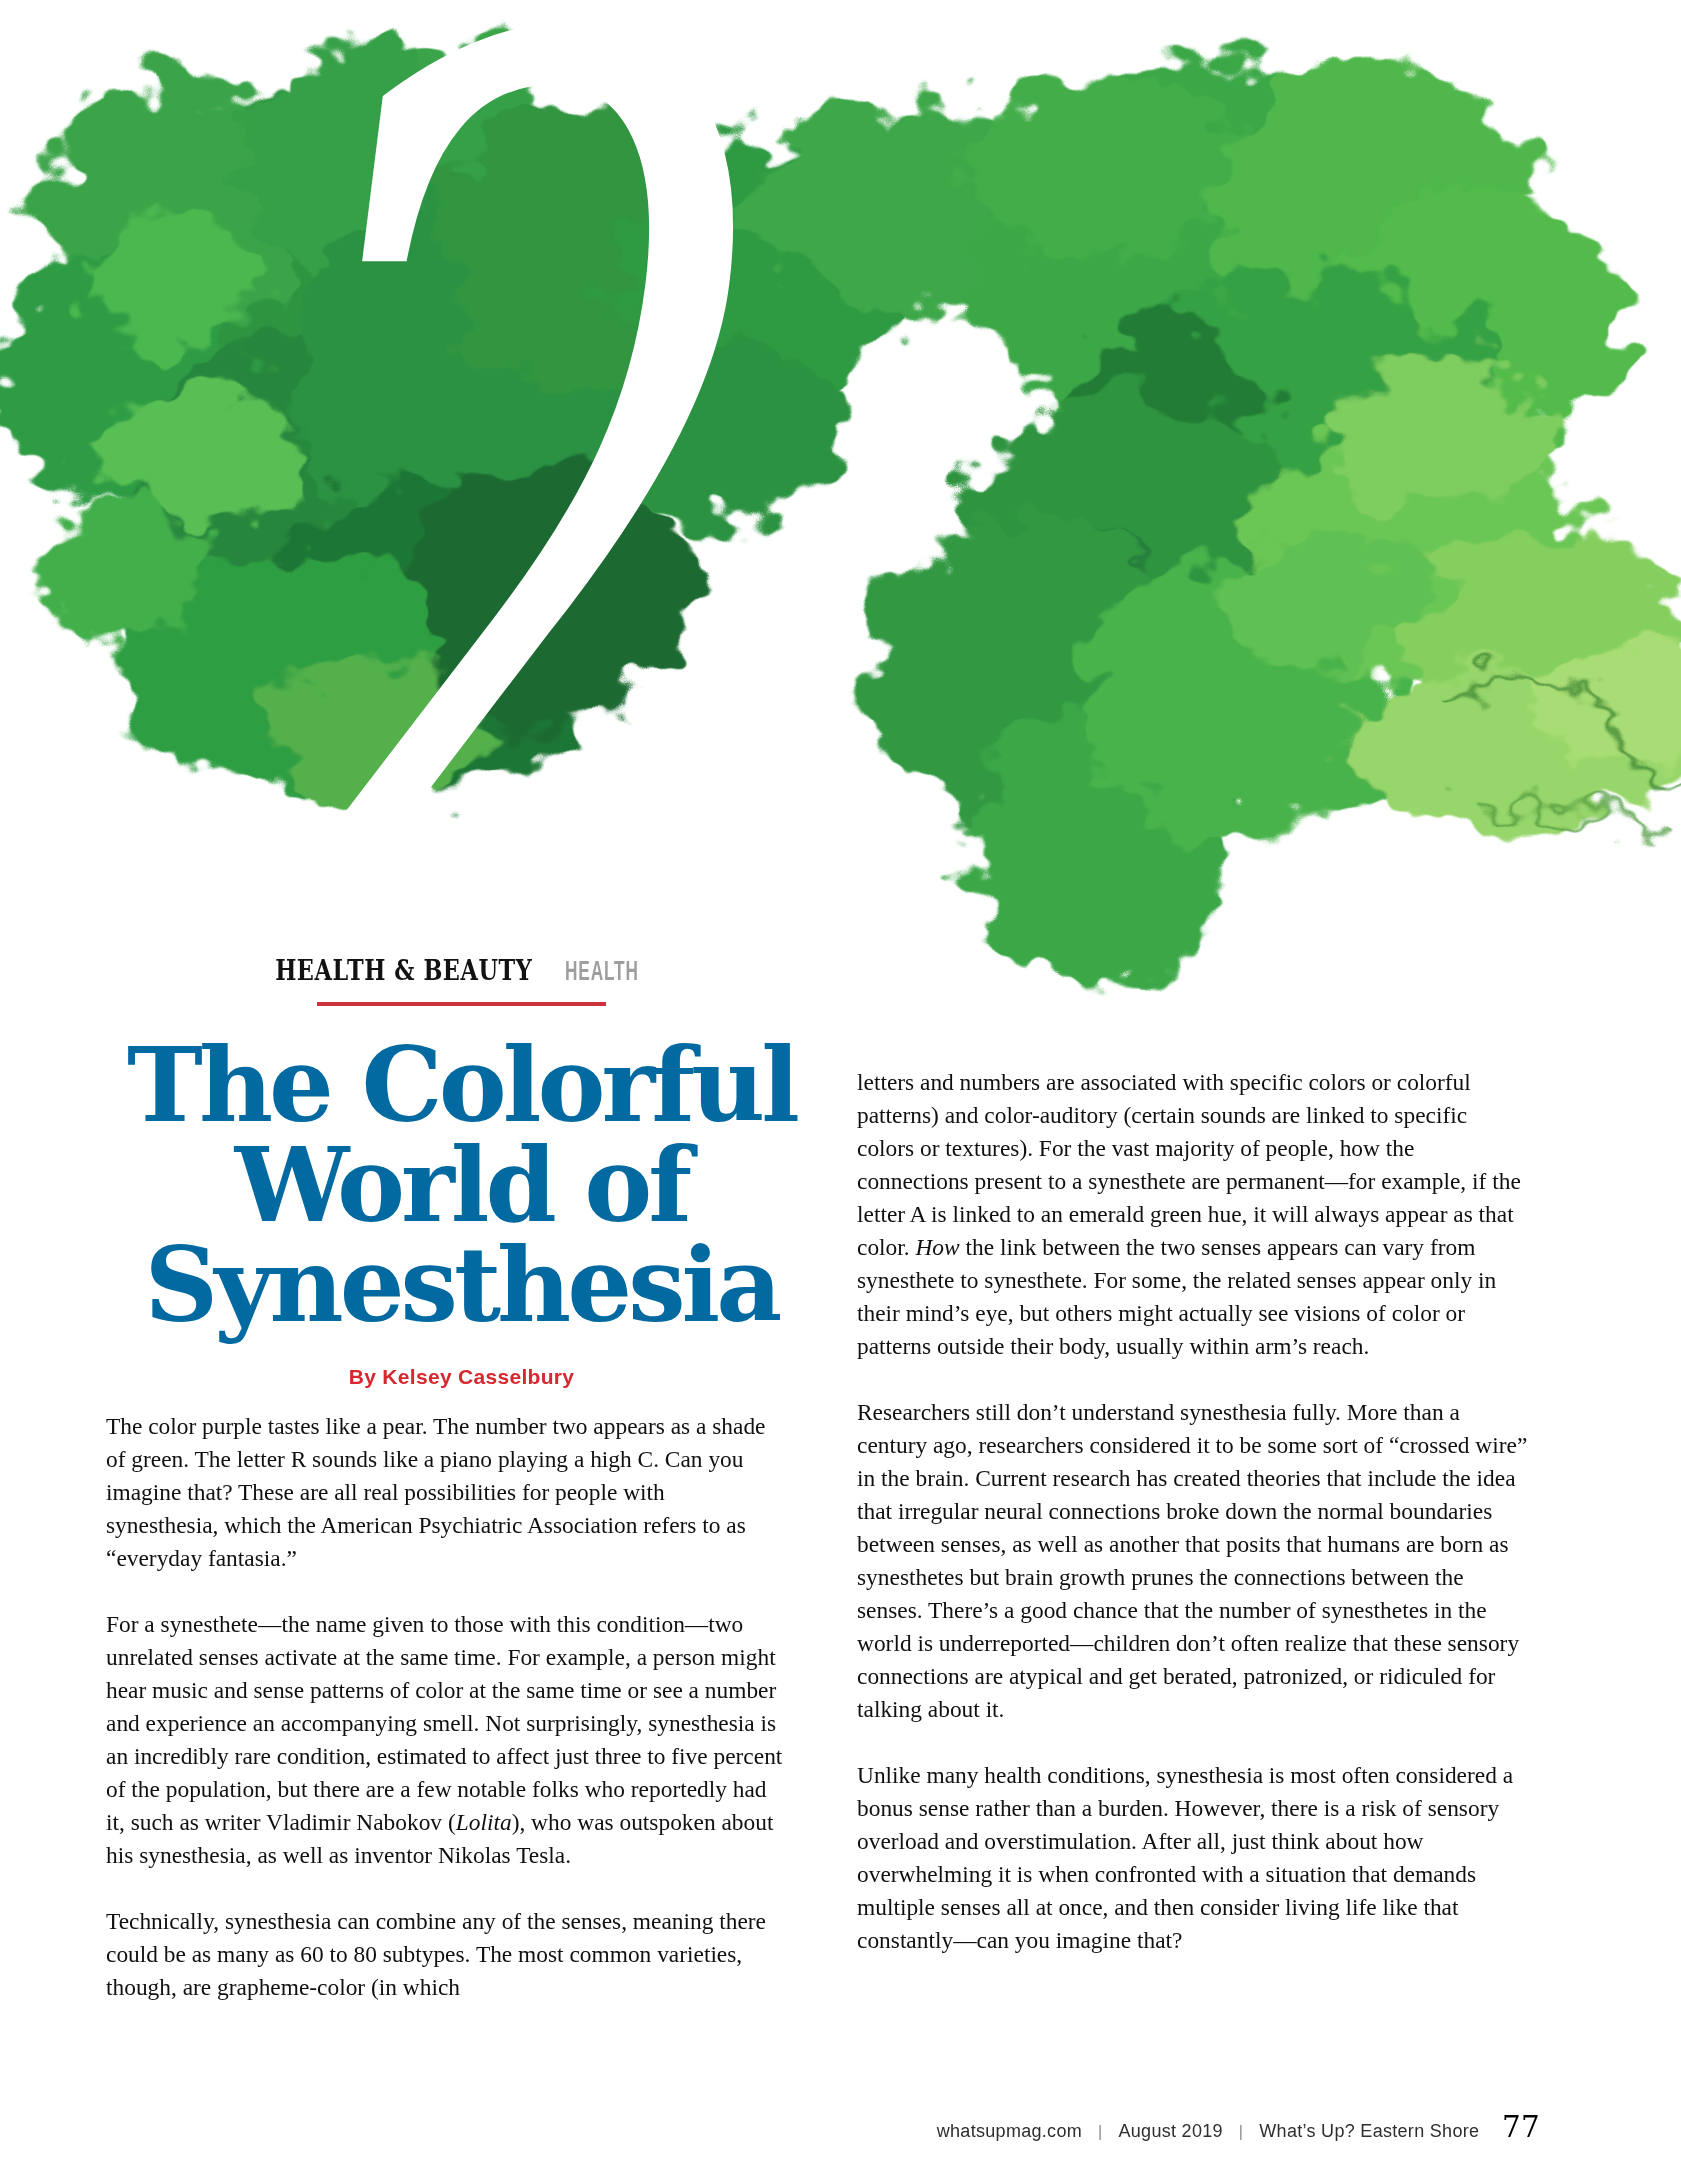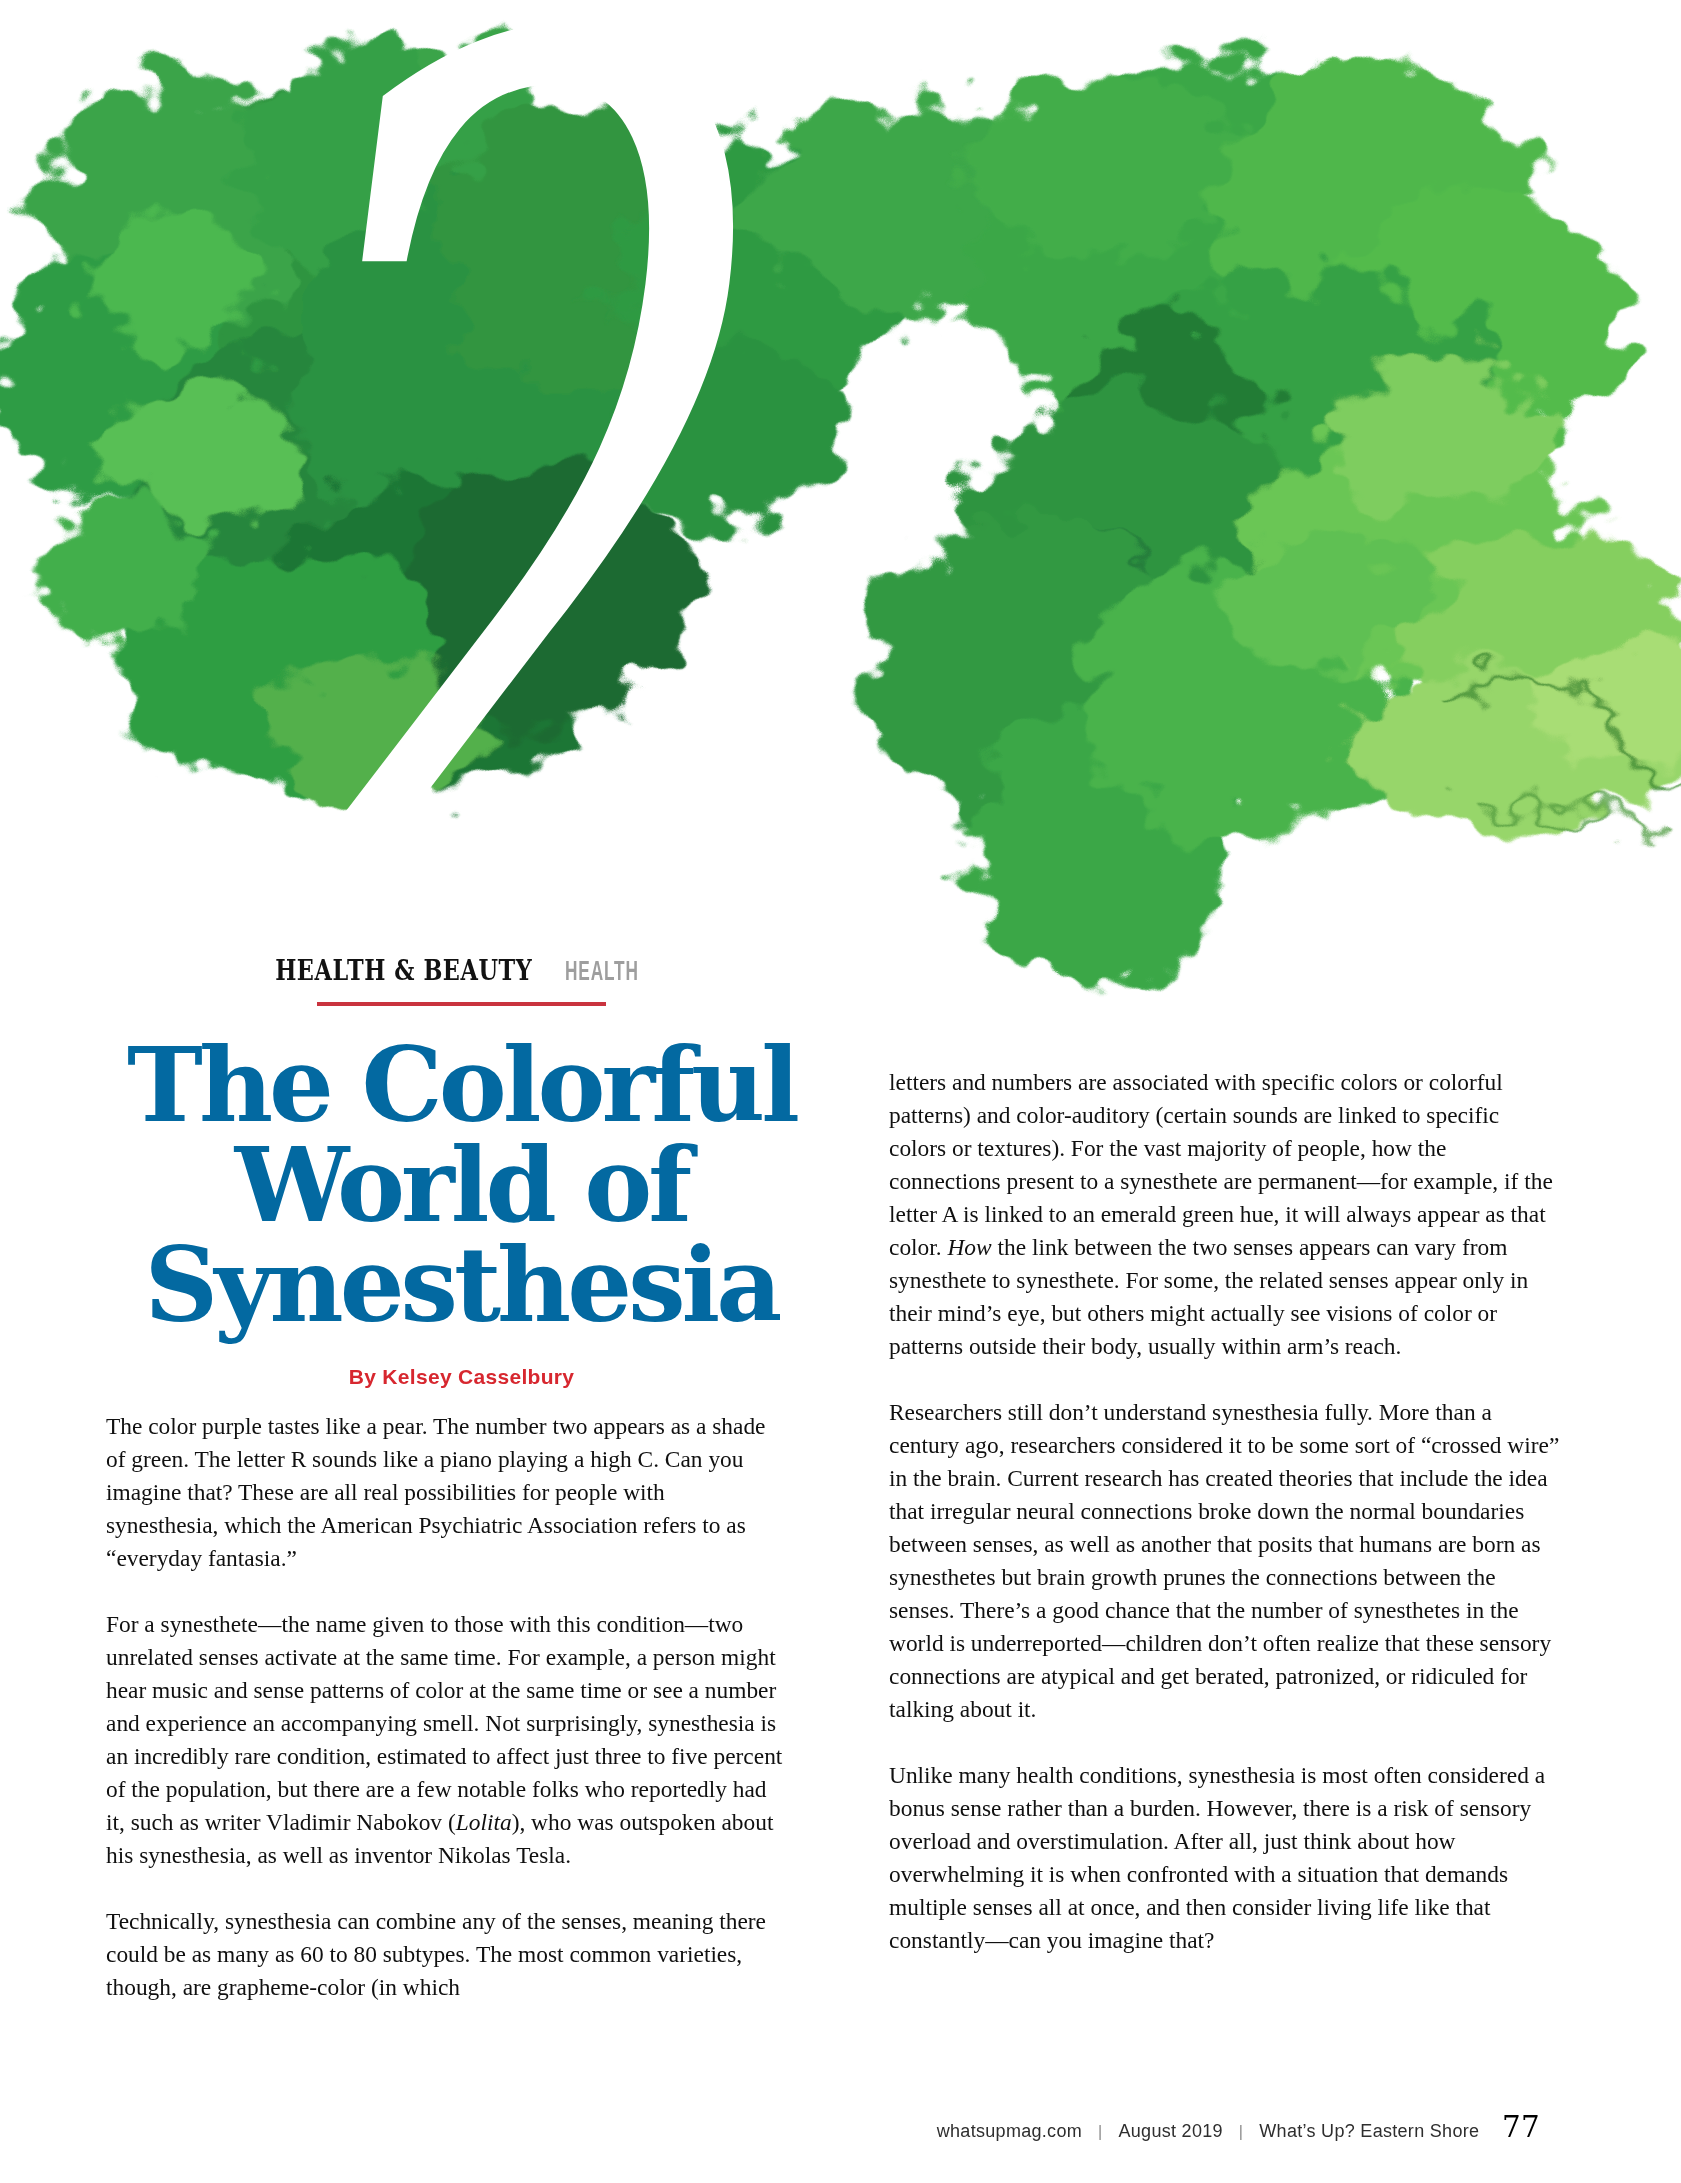--- a/index.html
+++ b/index.html
@@ -29,21 +29,21 @@
     margin-top:30px;font-family:"Liberation Sans", sans-serif;font-weight:700;
     font-size:21px;letter-spacing:0.3px;color:#d7272f;
   }
   .column{position:absolute;color:#101010;}
   .column p{
     margin:0 0 33px 0;font-family:"Liberation Serif", serif;
     font-size:23.4px;line-height:33px;text-align:left;
   }
   .column p em{font-style:italic;}
   #left-col{left:106px;top:1410px;width:677px;}
-  #right-col{left:857px;top:1066px;width:671px;margin-left:32px;}
+  #right-col{left:857px;top:1066px;width:671px;}
   .footer{
     position:absolute;top:2110px;right:141px;display:flex;align-items:baseline;gap:16px;
     font-family:"Liberation Sans", sans-serif;font-size:18px;letter-spacing:0.3px;color:#2e2e2e;
   }
   .footer .sep{color:#8a8a8a;font-size:16px;}
   .page-number{
     font-family:"DejaVu Serif", serif;font-weight:400;font-size:29.4px;color:#000;margin-left:6.7px;
   }
 </style>
 </head>

